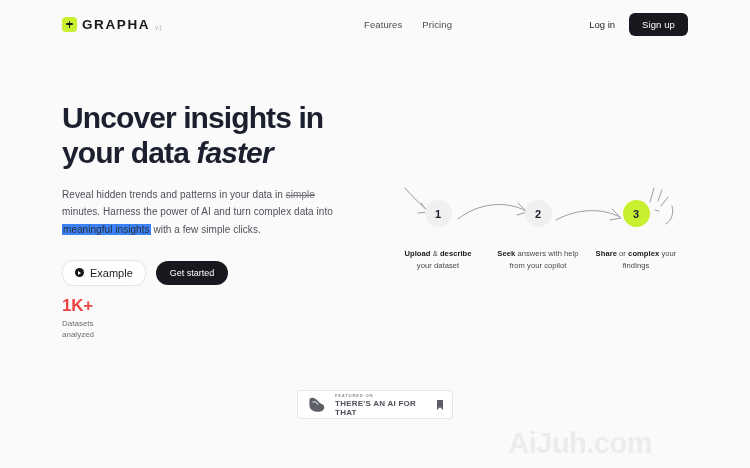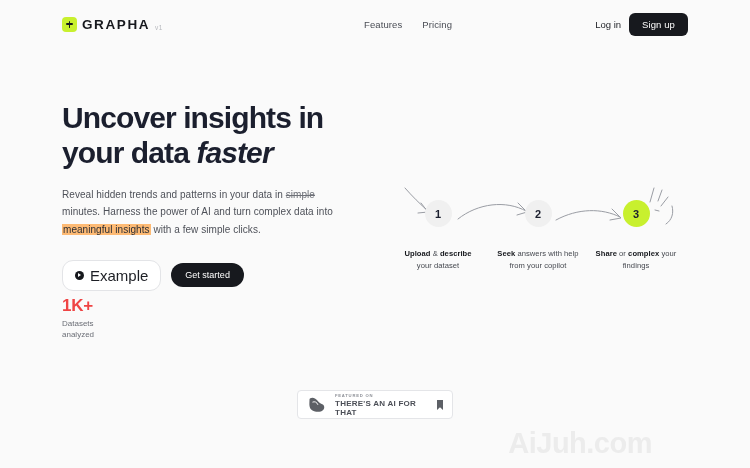--- a/index.html
+++ b/index.html
@@ -29,48 +29,48 @@
   .brand-mark::after  { width:1.8px; height:7px; left:6.6px; top:4px; }
   .brand-name {
     font-size:13.5px; font-weight:bold; letter-spacing:1.6px;
     color:#16181d; line-height:1;
   }
   .brand-ver { font-size:6.5px; color:#b6b8bd; letter-spacing:.3px; padding-bottom:1px; }
 
   .nav { position:absolute; left:325px; display:flex; gap:20px;padding-left:39px; }
   .nav a { font-size:9.5px; color:#4a4d55; text-decoration:none; letter-spacing:.1px; }
 
-  .auth { position:absolute; right:62px; display:flex; align-items:center; gap:8px; }
+  .auth { position:absolute; right:62px; display:flex; align-items:center; gap:14px; }
   .login { font-size:9.5px; color:#222429; text-decoration:none; }
   .signup {
     background:#17191e; color:#fff; font-size:9.5px;
     padding:6px 13px; border-radius:6px; border:none;
     font-family:inherit; cursor:pointer; letter-spacing:.1px;
   }
 
   
   .hero-left { position:absolute; left:62px; top:100px; width:330px; }
   .headline {
     font-size:30px; font-weight:bold; color:#1b1f2e;
     line-height:1.17; letter-spacing:-0.9px;
   }
   .headline .ital { font-style:italic; }
 
   .subcopy {
     margin-top:16px; font-size:10px; line-height:1.72; color:#4e5159;
     width:283px; letter-spacing:.05px;
   }
   .strike { text-decoration:line-through; color:#6e7178; }
-  .hl { background:#fdba74; color:#2b2d33; padding:0 1px; }
+  .hl { background:#3b82f6; color:#2b2d33; padding:0 1px; }
 
   .cta-row { margin-top:22px; display:flex; align-items:center; gap:10px; }
   .btn-example {
     display:flex; align-items:center; gap:6px;
     background:#fff; border:1px solid #e3e4e7; border-radius:11px;
-    padding:6px 12px; font-size:15px; color:#1d1f25;
+    padding:6px 12px; font-size:11px; color:#1d1f25;
     font-family:inherit; cursor:pointer;
   }
   .play-ic {
     width:9px; height:9px; border-radius:50%; background:#16181d;
     position:relative; flex:0 0 auto;
   }
   .play-ic::after {
     content:""; position:absolute; left:3.3px; top:2.5px;
     border-left:3.4px solid #fff; border-top:2px solid transparent;
     border-bottom:2px solid transparent;

